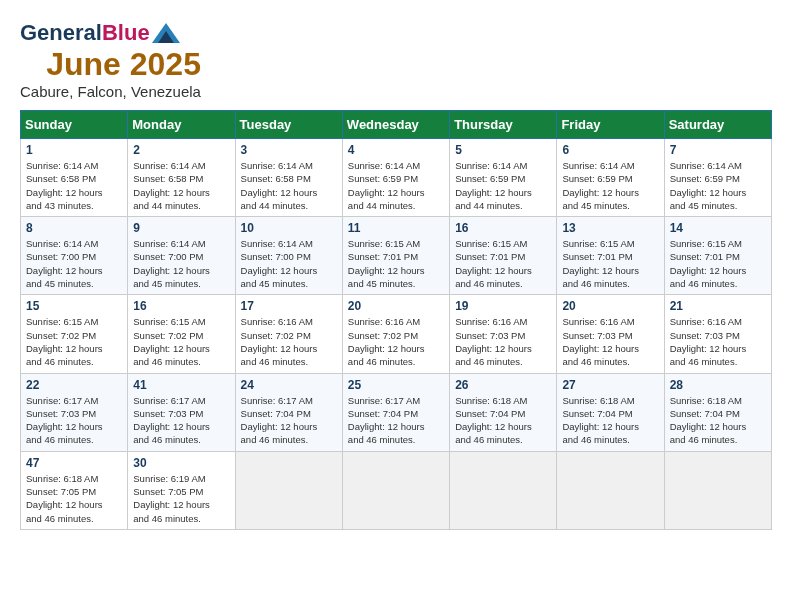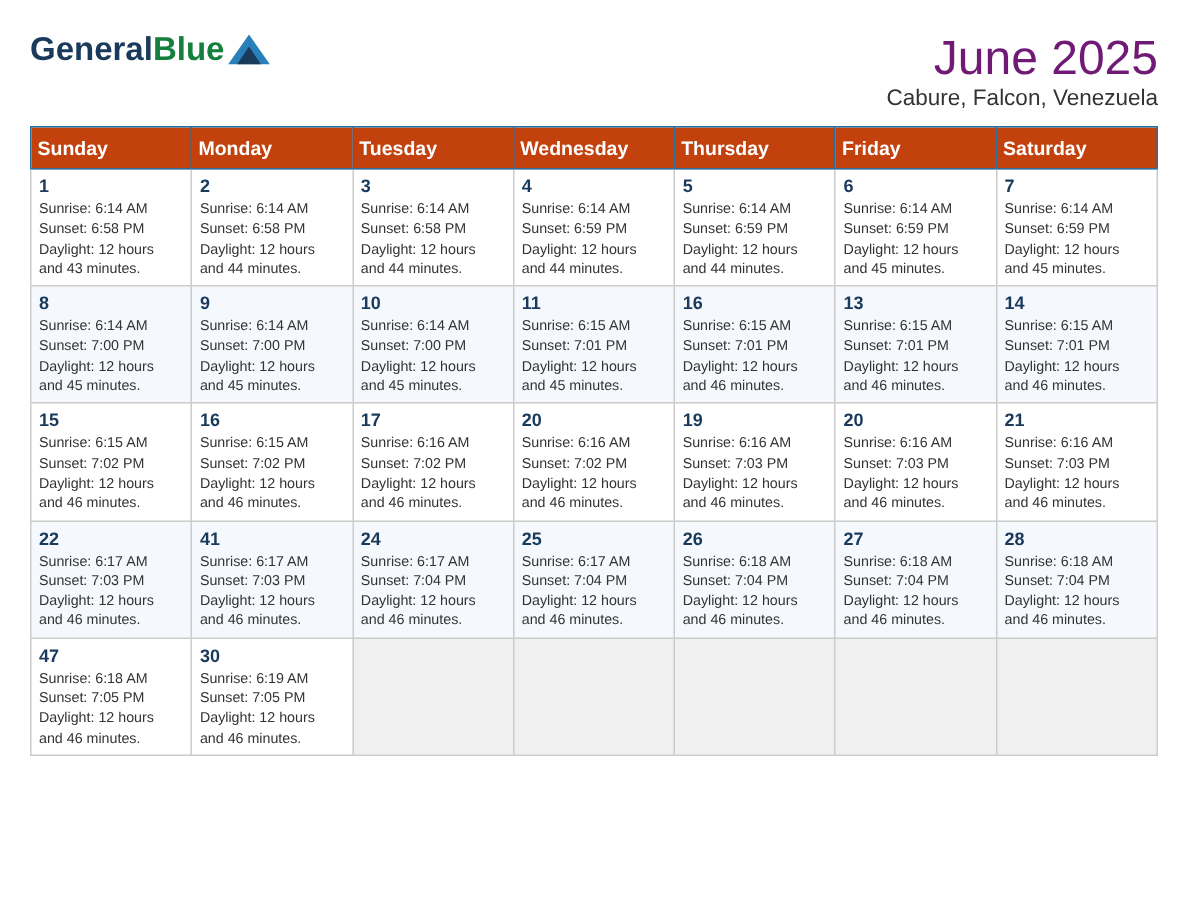--- a/index.html
+++ b/index.html
@@ -8,45 +8,46 @@
       background: #fff;
       width: 792px;
       min-height: 612px;
       padding: 20px;
     }
     .header {
       display: flex;
       justify-content: space-between;
       align-items: flex-start;
       margin-bottom: 10px;
+      flex-direction: column;
     }
     .logo {
       display: flex;
       flex-direction: column;
       align-items: flex-start;
     }
     .title-block {
       text-align: right;
     }
     .month-year {
       font-size: 32px;
-      font-weight: normal;
-      color: #701a75;
+      font-weight: bold;
+      color: #a16207;
     }
     .location {
       font-size: 15px;
       color: #333;
     }
     .calendar {
       width: 100%;
       border-collapse: collapse;
       border: 1px solid #ccc;
     }
     .calendar th {
-      background-color: #c2410c;
+      background-color: #15803d;
       color: #fff;
       font-size: 13px;
       font-weight: bold;
       padding: 6px 4px;
       text-align: left;
       border: 1px solid #2471a3;
     }
     .calendar td {
       vertical-align: top;
       border: 1px solid #ccc;
@@ -82,21 +83,21 @@
       background: #f5f8fc;
     }
   </style>
 </head>
 <body>
 
 <div class="header">
   <div class="logo">
     <div style="display:flex; align-items:center;">
       <span style="font-size:22px; font-weight:bold; color:#1a3a5c;">General</span>
-      <span style="font-size:22px; font-weight:bold; color:#15803d;">Blue</span>
+      <span style="font-size:22px; font-weight:bold; color:#be185d;">Blue</span>
       <svg width="28" height="20" viewBox="0 0 28 20" style="margin-left:2px;">
         <polygon points="0,20 14,0 28,20" fill="#2980b9"></polygon>
         <polygon points="6,20 14,8 22,20" fill="#1a3a5c"></polygon>
       </svg>
     </div>
   </div>
   <div class="title-block">
     <div class="month-year">June 2025</div>
     <div class="location">Cabure, Falcon, Venezuela</div>
   </div>

